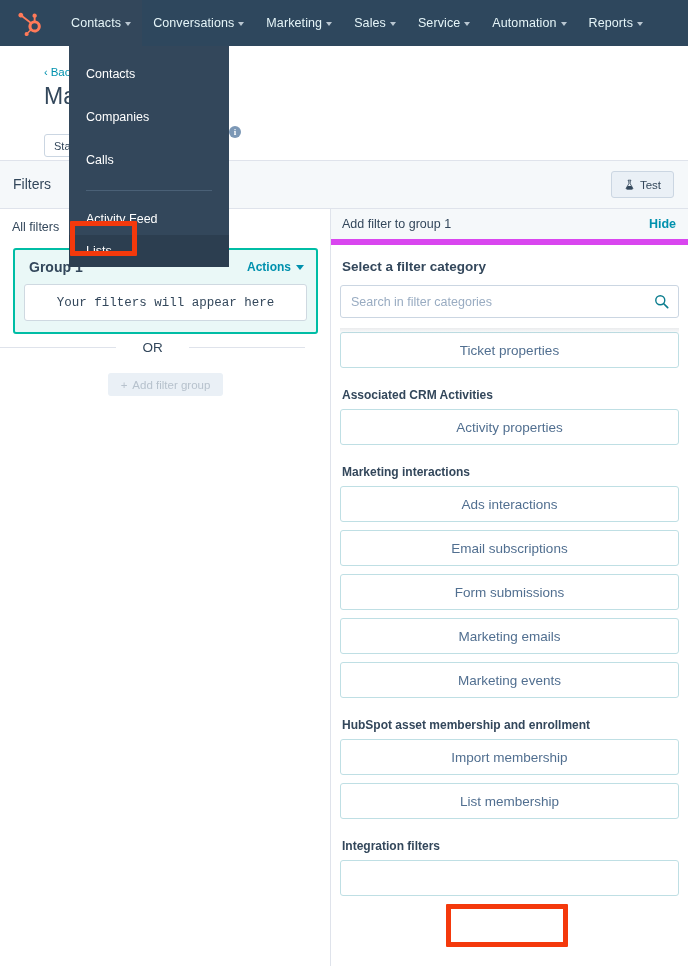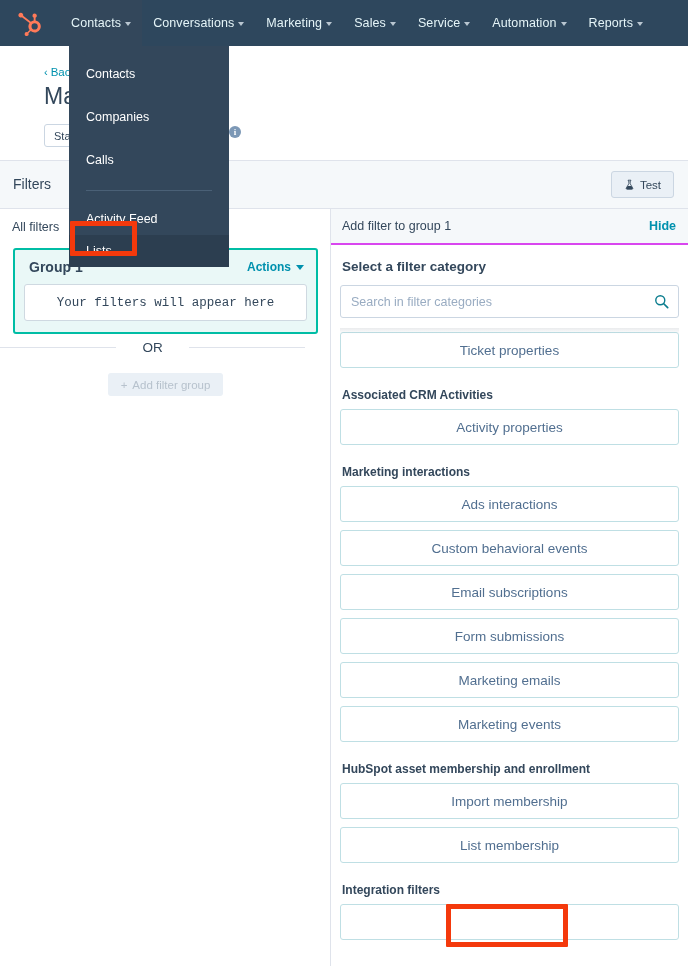--- a/index.html
+++ b/index.html
@@ -78,21 +78,21 @@
   }
   .back-chev {
     font-size: 11px; line-height: 1; color:#0091ae;
   }
   .page-title {
     position: absolute; top: 37px; left: 44px;
     font-size: 23px; color: #33475b; font-weight: 400;
     white-space: nowrap;
   }
   .status-btn {
-    position: absolute; top: 78px; left: 44px;
+    position: absolute; top: 88px; left: 44px;
     height: 23px; padding: 0 9px;
     border: 1px solid #cbd6e2; border-radius: 3px;
     background: #fff; color: #33475b; font-size: 11px;
     display: flex; align-items: center;
     cursor: pointer; white-space: nowrap;
   }
   .info-icon {
     position: absolute; top: 80px; left: 229px;
     width: 12px; height: 12px; border-radius: 50%;
     background: #7c98b6; color: #fff;
@@ -174,21 +174,21 @@
     cursor: default;
   }
 
   
   .right-panel {
     position: absolute; top: 209px; left: 331px; width: 357px; bottom: 0;
     background: #fff; z-index: 5; overflow: hidden;
   }
   .rp-header {
     height: 36px; background: #f5f8fa;
-    border-bottom: 2px solid #d946ef;
+    border-bottom: 6px solid #d946ef;
     display: flex; align-items: center; justify-content: space-between;
     padding: 0 12px 0 11px;
   }
   .rp-header-title { font-size: 12.5px; color: #33475b; }
   .rp-hide { color: #0091ae; font-size: 12.5px; font-weight: 600; cursor: pointer; }
   .rp-body { padding: 0 9px; }
   .select-cat-label {
     font-size: 13.5px; font-weight: 700; color: #33475b;
     padding: 14px 2px 11px 2px;
   }
@@ -354,21 +354,20 @@
         <div class="scroll-shadow"></div>
         <div class="cat-inner">
 
           <div class="cat-btn first-partial">Ticket properties</div>
 
           <div class="cat-section-head">Associated CRM Activities</div>
           <div class="cat-btn">Activity properties</div>
 
           <div class="cat-section-head">Marketing interactions</div>
           <div class="cat-btn">Ads interactions</div>
-          <div class="cat-btn">Custom behavioral events</div>
           <div class="cat-btn">Email subscriptions</div>
           <div class="cat-btn">Form submissions</div>
           <div class="cat-btn">Marketing emails</div>
           <div class="cat-btn">Marketing events</div>
 
           <div class="cat-section-head">HubSpot asset membership and enrollment</div>
           <div class="cat-btn">Import membership</div>
           <div class="cat-btn">List membership</div>
 
           <div class="cat-section-head">Integration filters</div>

